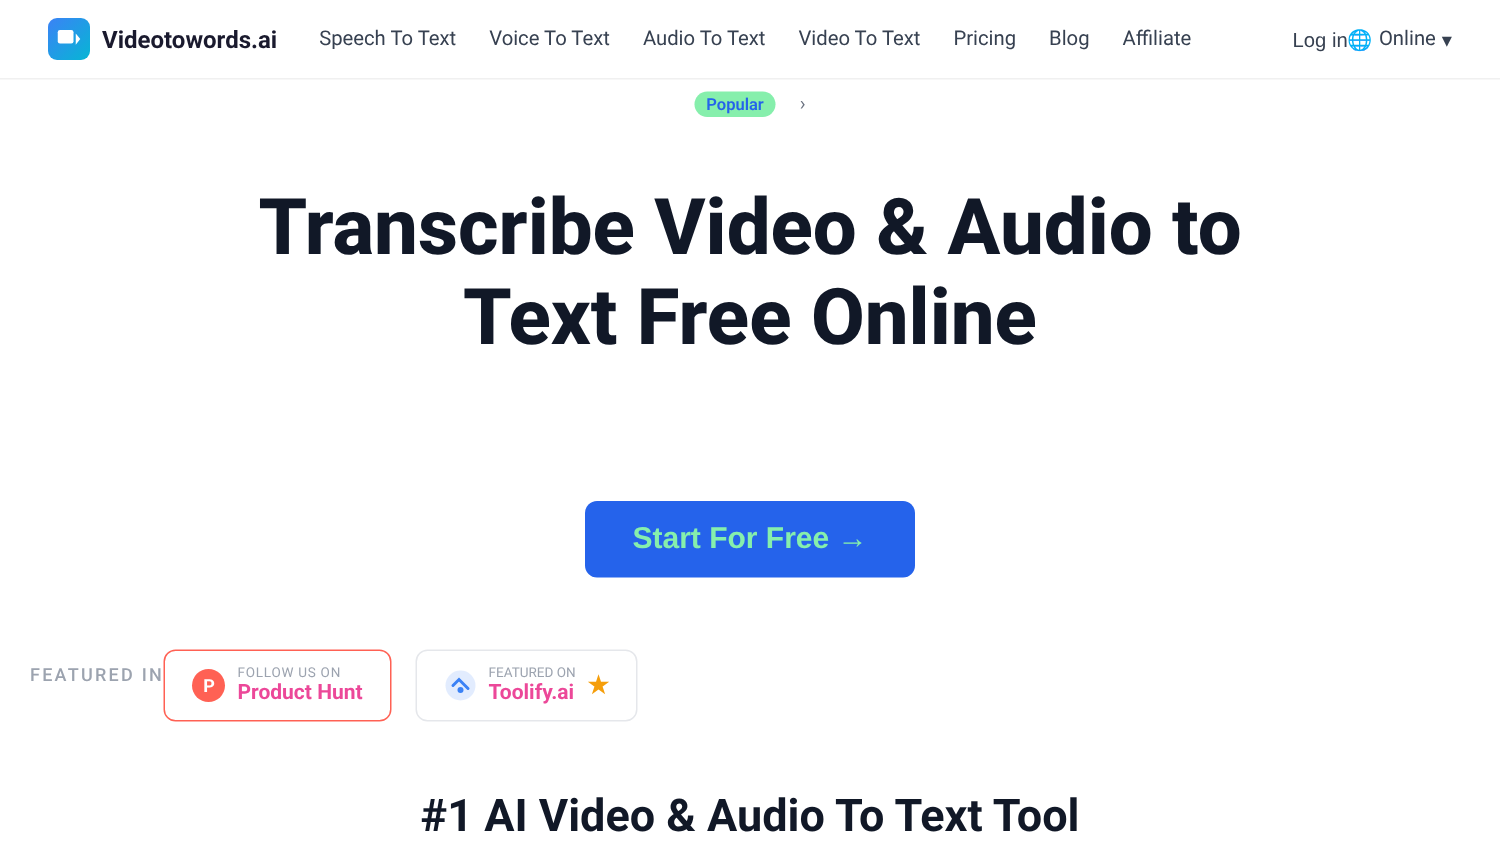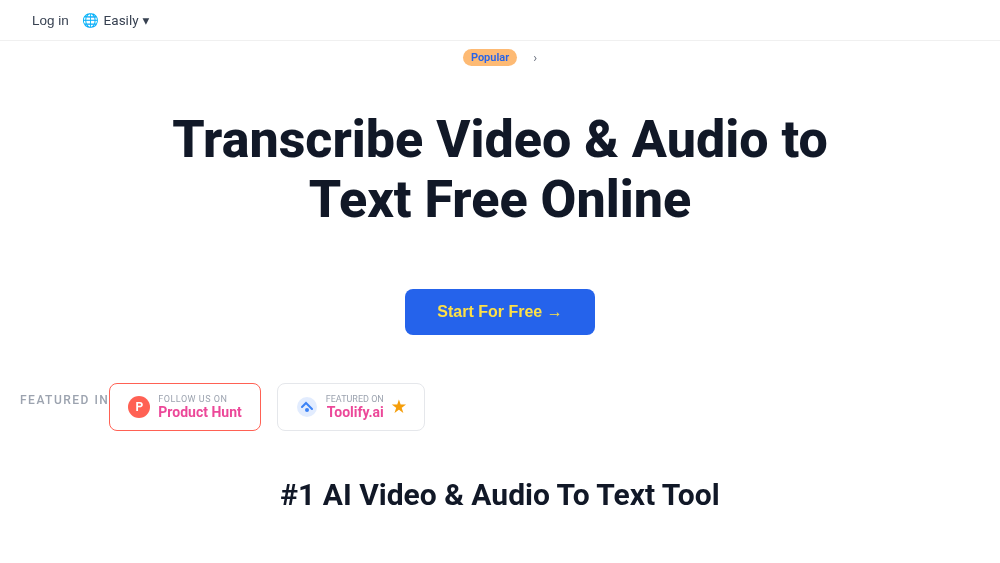--- a/index.html
+++ b/index.html
@@ -13,92 +13,112 @@
     }
     .navbar-left { display: flex; align-items: center; gap: 28px; }
     .logo { display: flex; align-items: center; gap: 8px; font-weight: 700; font-size: 16px; color: #1a1a2e; }
     .logo-icon {
       width: 28px; height: 28px; background: linear-gradient(135deg, #3b82f6, #06b6d4);
       border-radius: 6px; display: flex; align-items: center; justify-content: center;
     }
     .logo-icon svg { width: 18px; height: 18px; fill: white; }
     .nav-links { display: flex; gap: 22px; }
     .nav-link { font-size: 13.5px; color: #374151; text-decoration: none; cursor: pointer; }
-    .navbar-right { display: flex; align-items: center; gap: 14px; }
+    .navbar-right { display: flex; align-items: center; }
     .login-btn { font-size: 13.5px; color: #374151; cursor: pointer; background: none; border: none; }
     .get-started-btn {
       background: #2563eb; color: #fff; border: none; border-radius: 6px;
       padding: 8px 16px; font-size: 13.5px; font-weight: 500; cursor: pointer;
     }
     .lang-selector { display: flex; align-items: center; gap: 4px; font-size: 13.5px; color: #374151; cursor: pointer; }
 
     
     .announcement {
       display: flex; align-items: center; justify-content: center;
       padding: 8px 0; background: #fff;
     }
     .popular-badge {
-      background: #fdba74; color: #2563eb; font-size: 11px; font-weight: 600;
+      background: #86efac; color: #2563eb; font-size: 11px; font-weight: 600;
       padding: 2px 8px; border-radius: 10px; margin-right: 10px;
     }
     .announcement-text { font-size: 13px; color: #374151; }
     .announcement-arrow { color: #6b7280; margin-left: 6px; font-size: 13px; }
 
     
     .hero {
       display: flex; flex-direction: column; align-items: center;
       padding: 36px 20px 20px; text-align: center; gap: 41px;
     }
     .hero-title { font-size: 52px; font-weight: 800; line-height: 1.15; max-width: 700px; margin-bottom: 18px; color: #111827; }
     .hero-subtitle { font-size: 16px; color: #6b7280; margin-bottom: 28px; }
     .start-btn {
-      background: #2563eb; color: #fde047; border: none; border-radius: 8px;
-      padding: 14px 32px; font-size: 16px; font-weight: 600; cursor: pointer;
-      display: flex; align-items: center; gap: 8px;
+      background: #2563eb; color: #86efac; border: none; border-radius: 8px;
+      padding: 14px 32px; font-size: 20px; font-weight: 600; cursor: pointer;
+      display: flex; align-items: center; gap: 8px; margin-top: 33px;
     }
 
     
     .featured-section {
       display: flex; flex-direction: row; align-items: center;
       padding: 28px 20px 10px;
     }
     .featured-label { font-size: 12px; letter-spacing: 1.5px; color: #9ca3af; font-weight: 500; margin-bottom: 14px; }
     .featured-logos { display: flex; gap: 16px; align-items: center; }
     .featured-badge {
       display: flex; align-items: center; gap: 8px;
       border: 1.5px solid #e5e7eb; border-radius: 8px; padding: 10px 18px;
       font-size: 14px; font-weight: 600; cursor: pointer; background: #fff;
     }
     .ph-badge { border-color: #ff6154; color: #ff6154; }
     .ph-icon { width: 22px; height: 22px; background: #ff6154; border-radius: 50%; display: flex; align-items: center; justify-content: center; color: white; font-size: 12px; font-weight: 700; }
     .ph-follow { font-size: 9px; color: #9ca3af; font-weight: 400; display: block; letter-spacing: 0.5px; }
     .ph-name { font-size: 14px; color: #ec4899; font-weight: 700; }
-    .toolify-badge { border-color: #e5e7eb; text-align: right; }
+    .toolify-badge { border-color: #e5e7eb; }
     .toolify-icon { width: 22px; height: 22px; }
     .toolify-text { display: flex; flex-direction: column; }
     .toolify-featured { font-size: 9px; color: #9ca3af; font-weight: 400; }
     .toolify-name { font-size: 14px; color: #ec4899; font-weight: 700; }
     .star-icon { color: #f59e0b; font-size: 16px; }
 
     
     .features-section {
       display: flex; flex-direction: column; align-items: center;
       padding: 36px 20px 20px;
     }
     .section-title { font-size: 30px; font-weight: 700; color: #111827; margin-bottom: 32px; text-align: center; }
   </style>
 </head>
 <body>
 
 <nav class="navbar">
+  <div class="navbar-left">
+    <div class="logo">
+      <div class="logo-icon">
+        <svg viewBox="0 0 24 24">
+          <rect x="2" y="4" width="14" height="12" rx="2"></rect>
+          <polygon points="18,7 22,12 18,17"></polygon>
+        </svg>
+      </div>
+      <span>Videotowords.ai</span>
+    </div>
+    <div class="nav-links">
+      <a class="nav-link">Speech To Text</a>
+      <a class="nav-link">Voice To Text</a>
+      <a class="nav-link">Audio To Text</a>
+      <a class="nav-link">Video To Text</a>
+      <a class="nav-link">Pricing</a>
+      <a class="nav-link">Blog</a>
+      <a class="nav-link">Affiliate</a>
+    </div>
+  </div>
   <div class="navbar-right">
     <button class="login-btn">Log in</button>
     <div class="lang-selector">
       <span>🌐</span>
-      <span>Easily</span>
+      <span>Online</span>
       <span>▾</span>
     </div>
   </div>
 </nav>
 
 <div class="announcement">
   <span class="popular-badge">Popular</span>
   <span class="announcement-arrow">›</span>
 </div>
 

